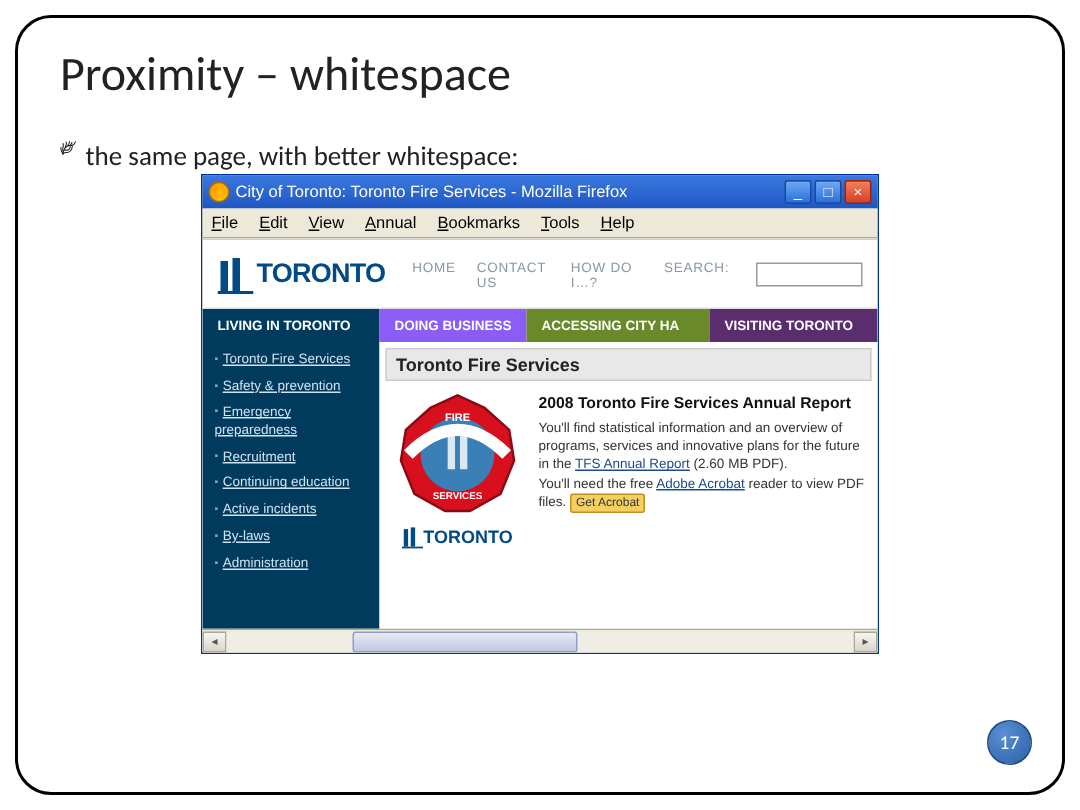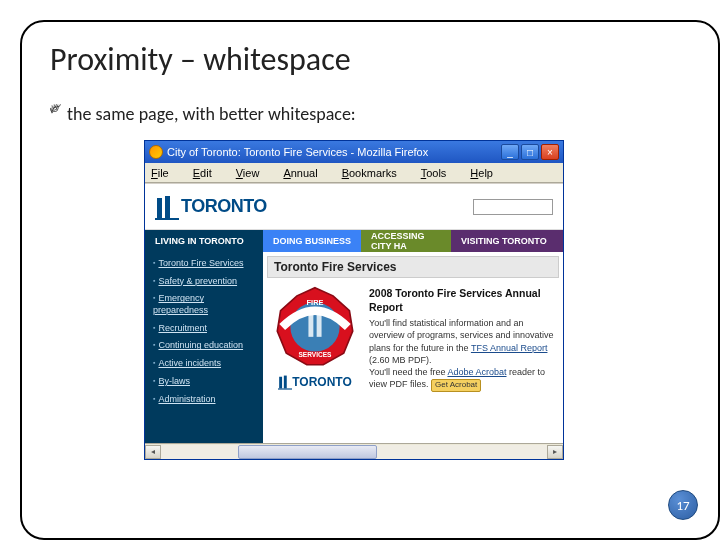--- a/index.html
+++ b/index.html
@@ -4,21 +4,21 @@
 <style>
   * { box-sizing: border-box; margin: 0; padding: 0; }
   body {
     width: 720px; height: 540px;
     background: #fff;
     font-family: Calibri, Arial, sans-serif;
     position: relative;
   }
   .slide {
     width: 700px; height: 520px;
-    margin: 20px;
+    margin: 10px;
     border: 2px solid #000;
     border-radius: 24px;
     position: relative;
     background: #fff;
     overflow: hidden;
   }
   .title {
     font-size: 32px;
     font-weight: 400;
     padding: 18px 0 6px 28px;
@@ -41,22 +41,22 @@
     background: radial-gradient(circle at 35% 30%, #5a8fd6, #2d5fa3);
     color: #fff;
     font-size: 13px;
     display: flex; align-items: center; justify-content: center;
     border: 1px solid #1e4a80;
   }
 
   
   .browser {
     position: absolute;
-    left: 122px; top: 118px;
-    width: 420px; height: 320px;
+    left: 122px; top: 104px;
+    width: 452px; height: 320px;
     border: 1px solid #003399;
     background: #ece9d8;
     font-family: Tahoma, Arial, sans-serif;
     font-size: 11px;
     display: flex; flex-direction: column;
   }
   .titlebar {
     height: 22px;
     background: linear-gradient(to bottom, #3a79e0, #1f56c2);
     color: #fff;
@@ -79,21 +79,21 @@
     color: #fff; font-size: 10px;
     display: flex; align-items: center; justify-content: center;
   }
   .win-btn.close { background: linear-gradient(#f08060,#d84020); border-color:#a02000; }
 
   .menubar {
     height: 20px;
     background: #ece9d8;
     border-bottom: 1px solid #aca899;
     display: flex; align-items: center;
-    gap: 24px;
+    gap: 14px;
     padding: 0 6px;
     color: #000;
   }
   .menubar span { text-decoration: none; }
   .menubar span::first-letter { text-decoration: underline; }
 
   .page-area {
     flex: 1;
     background: #fff;
     overflow: hidden;
@@ -130,21 +130,21 @@
 
   .tabbar {
     height: 22px;
     display: flex;
     font-size: 9px;
     font-weight: bold;
     color: #fff;
   }
   .tab { flex: 0 0 auto; padding: 0 10px; display: flex; align-items: center; height: 22px; }
   .tab.living { background: #003a5d; flex: 0 0 118px; }
-  .tab.doing { background: #3b82f6; flex: 0 0 98px; }
+  .tab.doing { background: #8b5cf6; flex: 0 0 98px; }
   .tab.visit { background: #5a2d6e; flex: 0 0 112px; }
   .tab.access { background: #6a8a2a; flex: 1; }
 
   .content-row {
     display: flex;
     height: calc(100% - 46px - 22px - 16px);
   }
   .sidebar {
     width: 118px;
     background: #003a5d;
@@ -278,20 +278,26 @@
 
     <div class="page-area">
       <div class="page-header">
         <div class="logo">
           <svg width="24" height="26" viewBox="0 0 24 26">
             <rect x="2" y="4" width="5" height="20" fill="#004b87"></rect>
             <rect x="10" y="2" width="5" height="22" fill="#004b87"></rect>
             <rect x="0" y="24" width="24" height="2" fill="#004b87"></rect>
           </svg>
           <span>TORONTO</span>
+        </div>
+        <div class="topnav">
+          <span>HOME</span>
+          <span>CONTACT US</span>
+          <span>HOW DO I…?</span>
+          <span>SEARCH:</span>
         </div>
         <div class="search-box"></div>
       </div>
 
       <div class="tabbar">
         <div class="tab living">LIVING IN TORONTO</div>
         <div class="tab doing">DOING BUSINESS</div>
         <div class="tab access">ACCESSING CITY HA</div>
         <div class="tab visit">VISITING TORONTO</div>
       </div>

